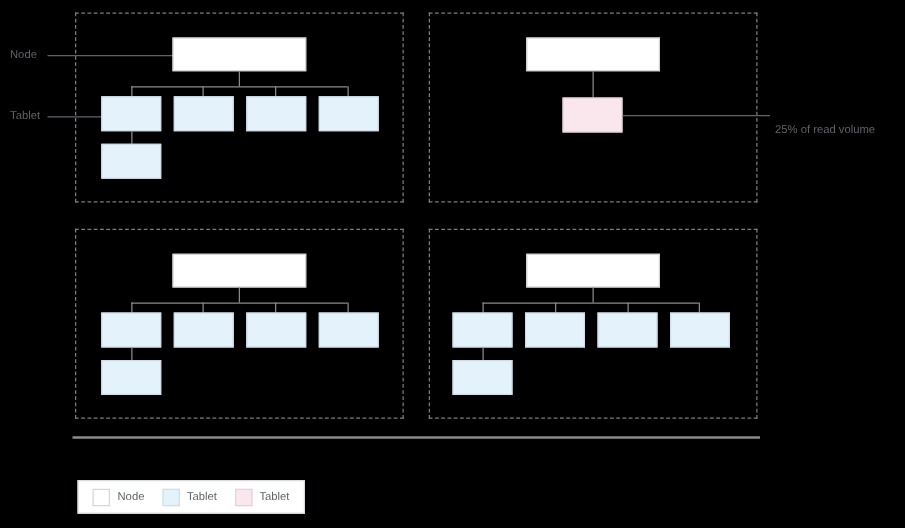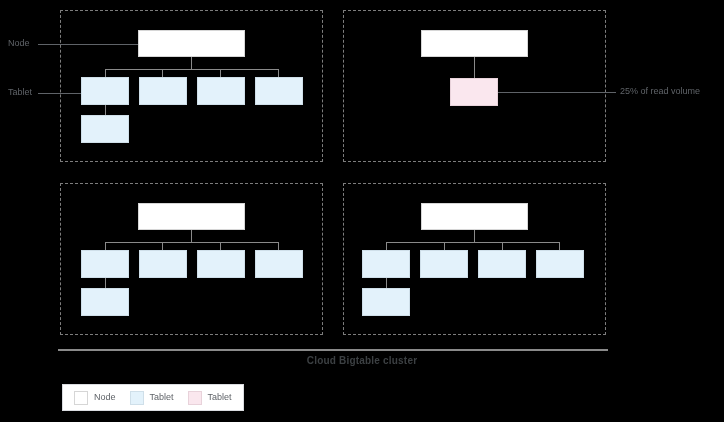--- a/index.html
+++ b/index.html
@@ -156,21 +156,21 @@
 
   <div class="panel" style="left:343px; top:10px; width:263px; height:152px;"></div>
 
   <div class="box box-node" style="left:421px; top:30px; width:107px; height:27px;"></div>
 
   <div class="conn conn-v" style="left:474px; top:57px; height:21px;"></div>
 
   <div class="box box-tablet-pink" style="left:450px; top:78px; width:48px; height:28px;"></div>
 
   <div class="lead" style="left:498px; top:92px; width:118px;"></div>
-  <div class="label" style="left:620px; top:86px;">25% of read volume</div>
+  <div class="label" style="left:620px; top:98px;">25% of read volume</div>
 
   <div class="panel" style="left:60px; top:183px; width:263px; height:152px;"></div>
 
   <div class="box box-node" style="left:138px; top:203px; width:107px; height:27px;"></div>
 
   <div class="conn conn-v" style="left:191px; top:230px; height:12px;"></div>
   <div class="conn conn-h" style="left:105px; top:242px; width:173px;"></div>
   <div class="conn conn-v" style="left:105px; top:242px; height:8px;"></div>
   <div class="conn conn-v" style="left:162px; top:242px; height:8px;"></div>
   <div class="conn conn-v" style="left:220px; top:242px; height:8px;"></div>
@@ -197,21 +197,20 @@
 
   <div class="box box-tablet-blue" style="left:362px; top:250px; width:48px; height:28px;"></div>
   <div class="box box-tablet-blue" style="left:420px; top:250px; width:48px; height:28px;"></div>
   <div class="box box-tablet-blue" style="left:478px; top:250px; width:48px; height:28px;"></div>
   <div class="box box-tablet-blue" style="left:536px; top:250px; width:48px; height:28px;"></div>
 
   <div class="conn conn-v" style="left:386px; top:278px; height:10px;"></div>
   <div class="box box-tablet-blue" style="left:362px; top:288px; width:48px; height:28px;"></div>
 
   <div id="divider"></div>
-  <div id="caption">Cloud Bigtable cluster</div>
 
   <div id="legend">
     <div class="legend-item">
       <span class="legend-swatch" style="background:#ffffff; border:1px solid #d6d6d6;"></span>
       <span class="legend-text">Node</span>
     </div>
     <div class="legend-item">
       <span class="legend-swatch" style="background:#e3f2fb; border:1px solid #cfdfe9;"></span>
       <span class="legend-text">Tablet</span>
     </div>

